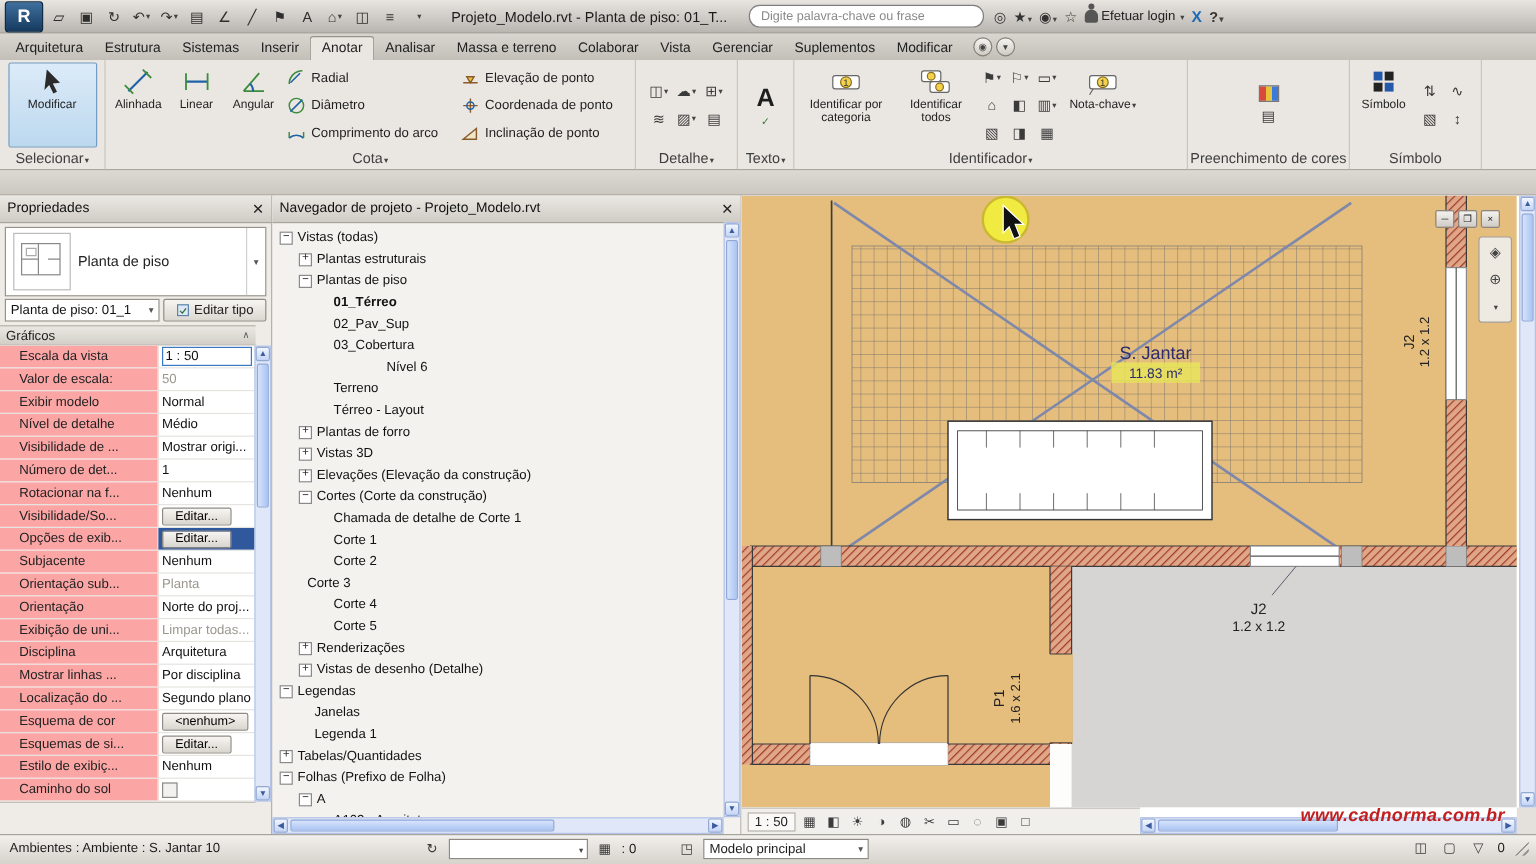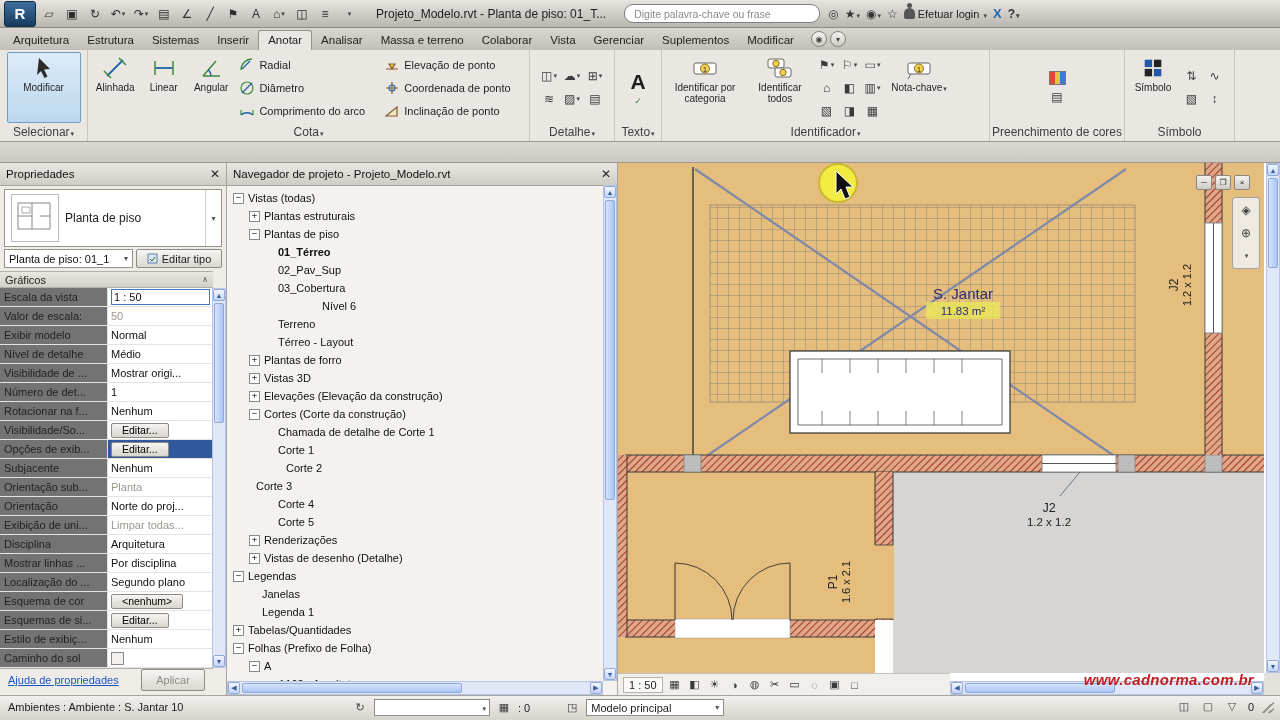--- a/index.html
+++ b/index.html
@@ -79,21 +79,21 @@
   .combo{flex:1;background:#fff;border:1px solid #989289;font-size:11px;color:#111;
     display:flex;align-items:center;justify-content:space-between;padding:0 4px;}
   .btn{background:linear-gradient(#f7f5f2,#dbd7d0);border:1px solid #8f8b84;border-radius:2px;
     font-size:11px;color:#222;display:flex;align-items:center;justify-content:center;}
   .edittype{width:84px;gap:4px;}
   .sect{position:absolute;top:108px;left:0;width:213px;height:17px;
     background:linear-gradient(#eae7e2,#d3cfc8);border-top:1px solid #b3afa8;border-bottom:1px solid #b3afa8;
     font-size:11px;color:#222;display:flex;align-items:center;justify-content:space-between;padding:0 5px;box-sizing:border-box;}
   .prows{position:absolute;top:125px;left:0;width:213px;height:380px;background:#fff;overflow:hidden;border-bottom:1px solid #b3afa8;}
   .prow{display:flex;height:18px;border-bottom:1px solid #e6e4e0;font-size:11px;align-items:center;}
-  .plabel{width:99px;padding:0 4px;color:#222;background:#737373;border-right:1px solid #e2e0db;
+  .plabel{width:99px;padding:0 16px;color:#222;background:#fca5a5;border-right:1px solid #e2e0db;
     height:100%;display:flex;align-items:center;white-space:nowrap;overflow:hidden;}
   .pvalue{flex:1;padding:0 3px;height:100%;display:flex;align-items:center;color:#111;white-space:nowrap;overflow:hidden;}
   .pvalue.dis{color:#9b978f;}
   .pinput{flex:1;border:1px solid #3a78c2;background:#fff;height:14px;font-size:11px;padding:0 2px;display:flex;align-items:center;}
   .pvalue button{font-size:10.5px;height:15px;padding:0 10px;background:linear-gradient(#f7f5f2,#d9d5ce);
     border:1px solid #8f8b84;border-radius:2px;}
   .pvalue.focusrow{background:#30589c;}
   .cb{width:11px;height:11px;border:1px solid #8a8a8a;background:#f2f1ef;display:inline-block;}
   .pfoot{position:absolute;bottom:4px;left:0;width:213px;height:22px;display:flex;align-items:center;
     justify-content:space-between;padding:0 8px;box-sizing:border-box;}
@@ -554,24 +554,20 @@
               <span class="cb"></span>
             </div>
           </div>
         </div>
 
       <div class="sbv" style="right:0;top:125px;height:380px">
         <span class="sbtn" style="top:0;left:0">▲</span>
         <span class="sthumb" style="left:1px;top:14px;width:10px;height:120px"></span>
         <span class="sbtn" style="bottom:0;left:0">▼</span>
       </div>
-      <div class="pfoot">
-        <span class="helplink">Ajuda de propriedades</span>
-        <div class="btn applybtn">Aplicar</div>
-      </div>
     </div>
 
     <div class="browser">
       <div class="phead">
         <span>Navegador de projeto - Projeto_Modelo.rvt</span>
         <span class="closex">✕</span>
       </div>
       <div class="tree" id="tree">
           <div class="trow" style="padding-left: 6px;">
             <span class="exp">−</span>
@@ -626,21 +622,21 @@
             <span class="tlabel">Cortes (Corte da construção)</span>
           </div>
           <div class="trow" style="padding-left: 38px;">
             <span class="expsp"></span>
             <span class="tlabel">Chamada de detalhe de Corte 1</span>
           </div>
           <div class="trow" style="padding-left: 38px;">
             <span class="expsp"></span>
             <span class="tlabel">Corte 1</span>
           </div>
-          <div class="trow" style="padding-left: 38px; margin-left: 8px;">
+          <div class="trow" style="padding-left: 38px;">
             <span class="expsp"></span>
             <span class="tlabel">Corte 2</span>
           </div>
           <div class="trow" style="padding-left: 16px;">
             <span class="expsp"></span>
             <span class="tlabel">Corte 3</span>
           </div>
           <div class="trow" style="padding-left: 38px;">
             <span class="expsp"></span>
             <span class="tlabel">Corte 4</span>

